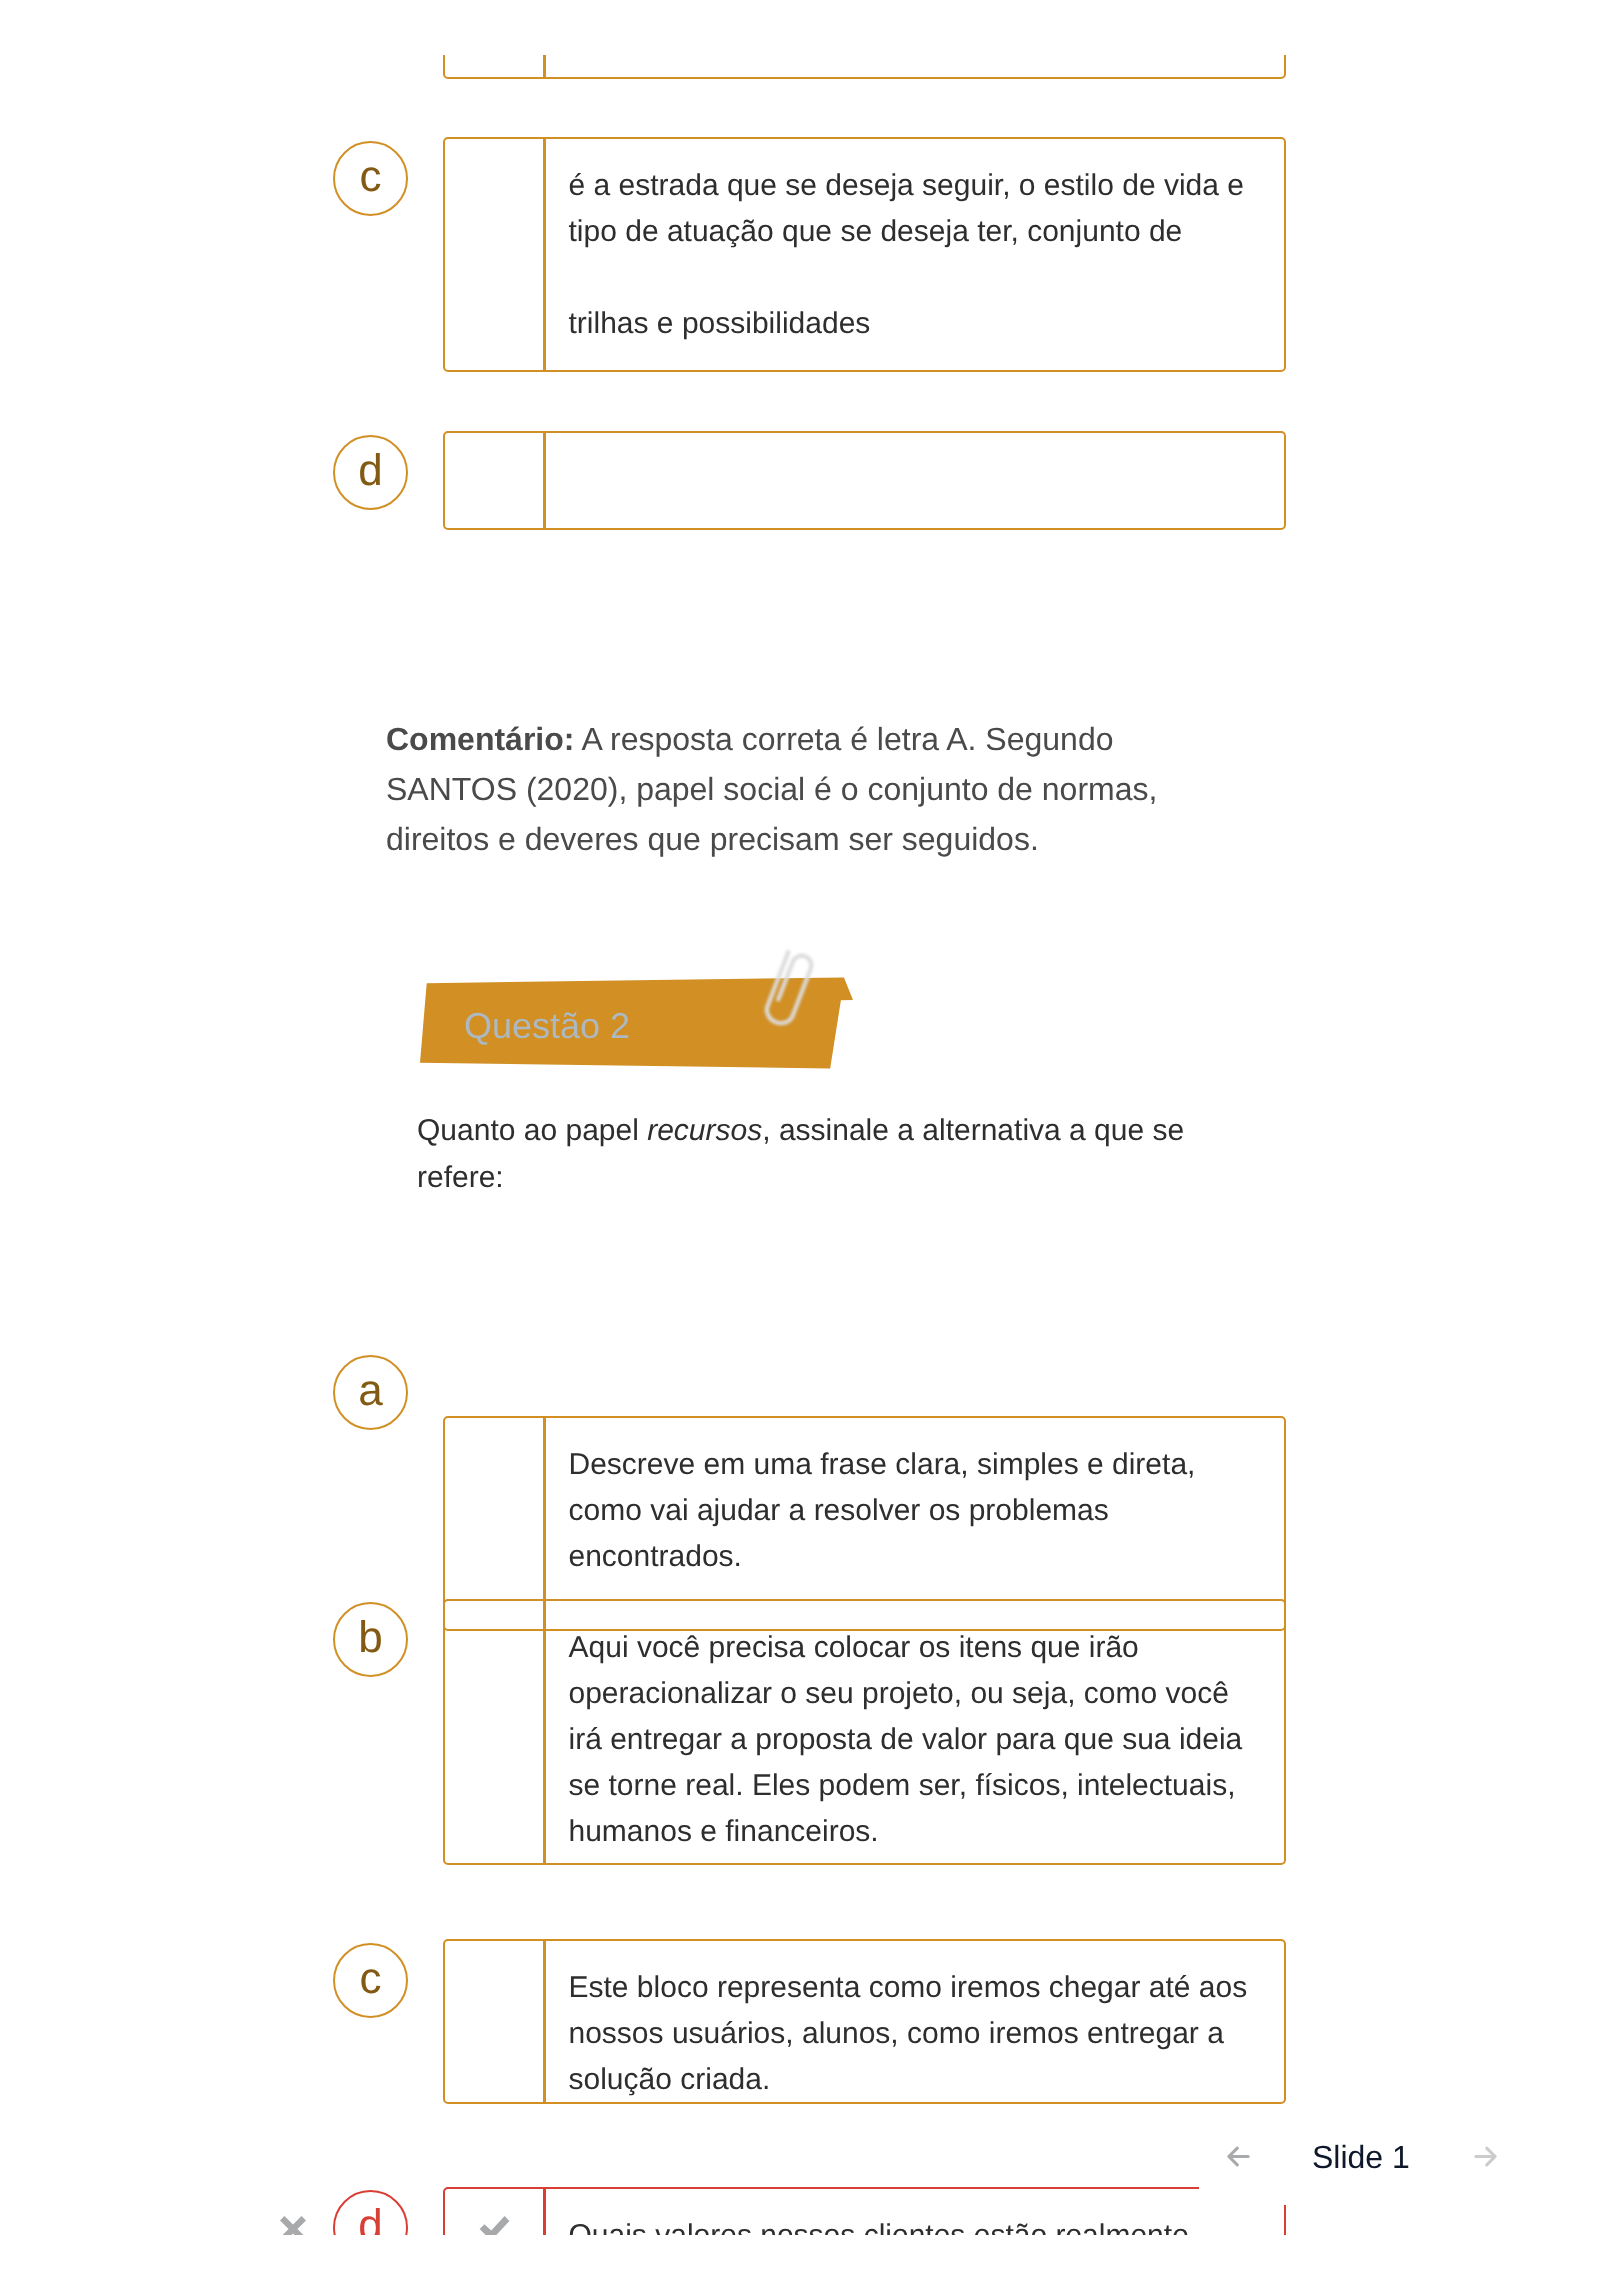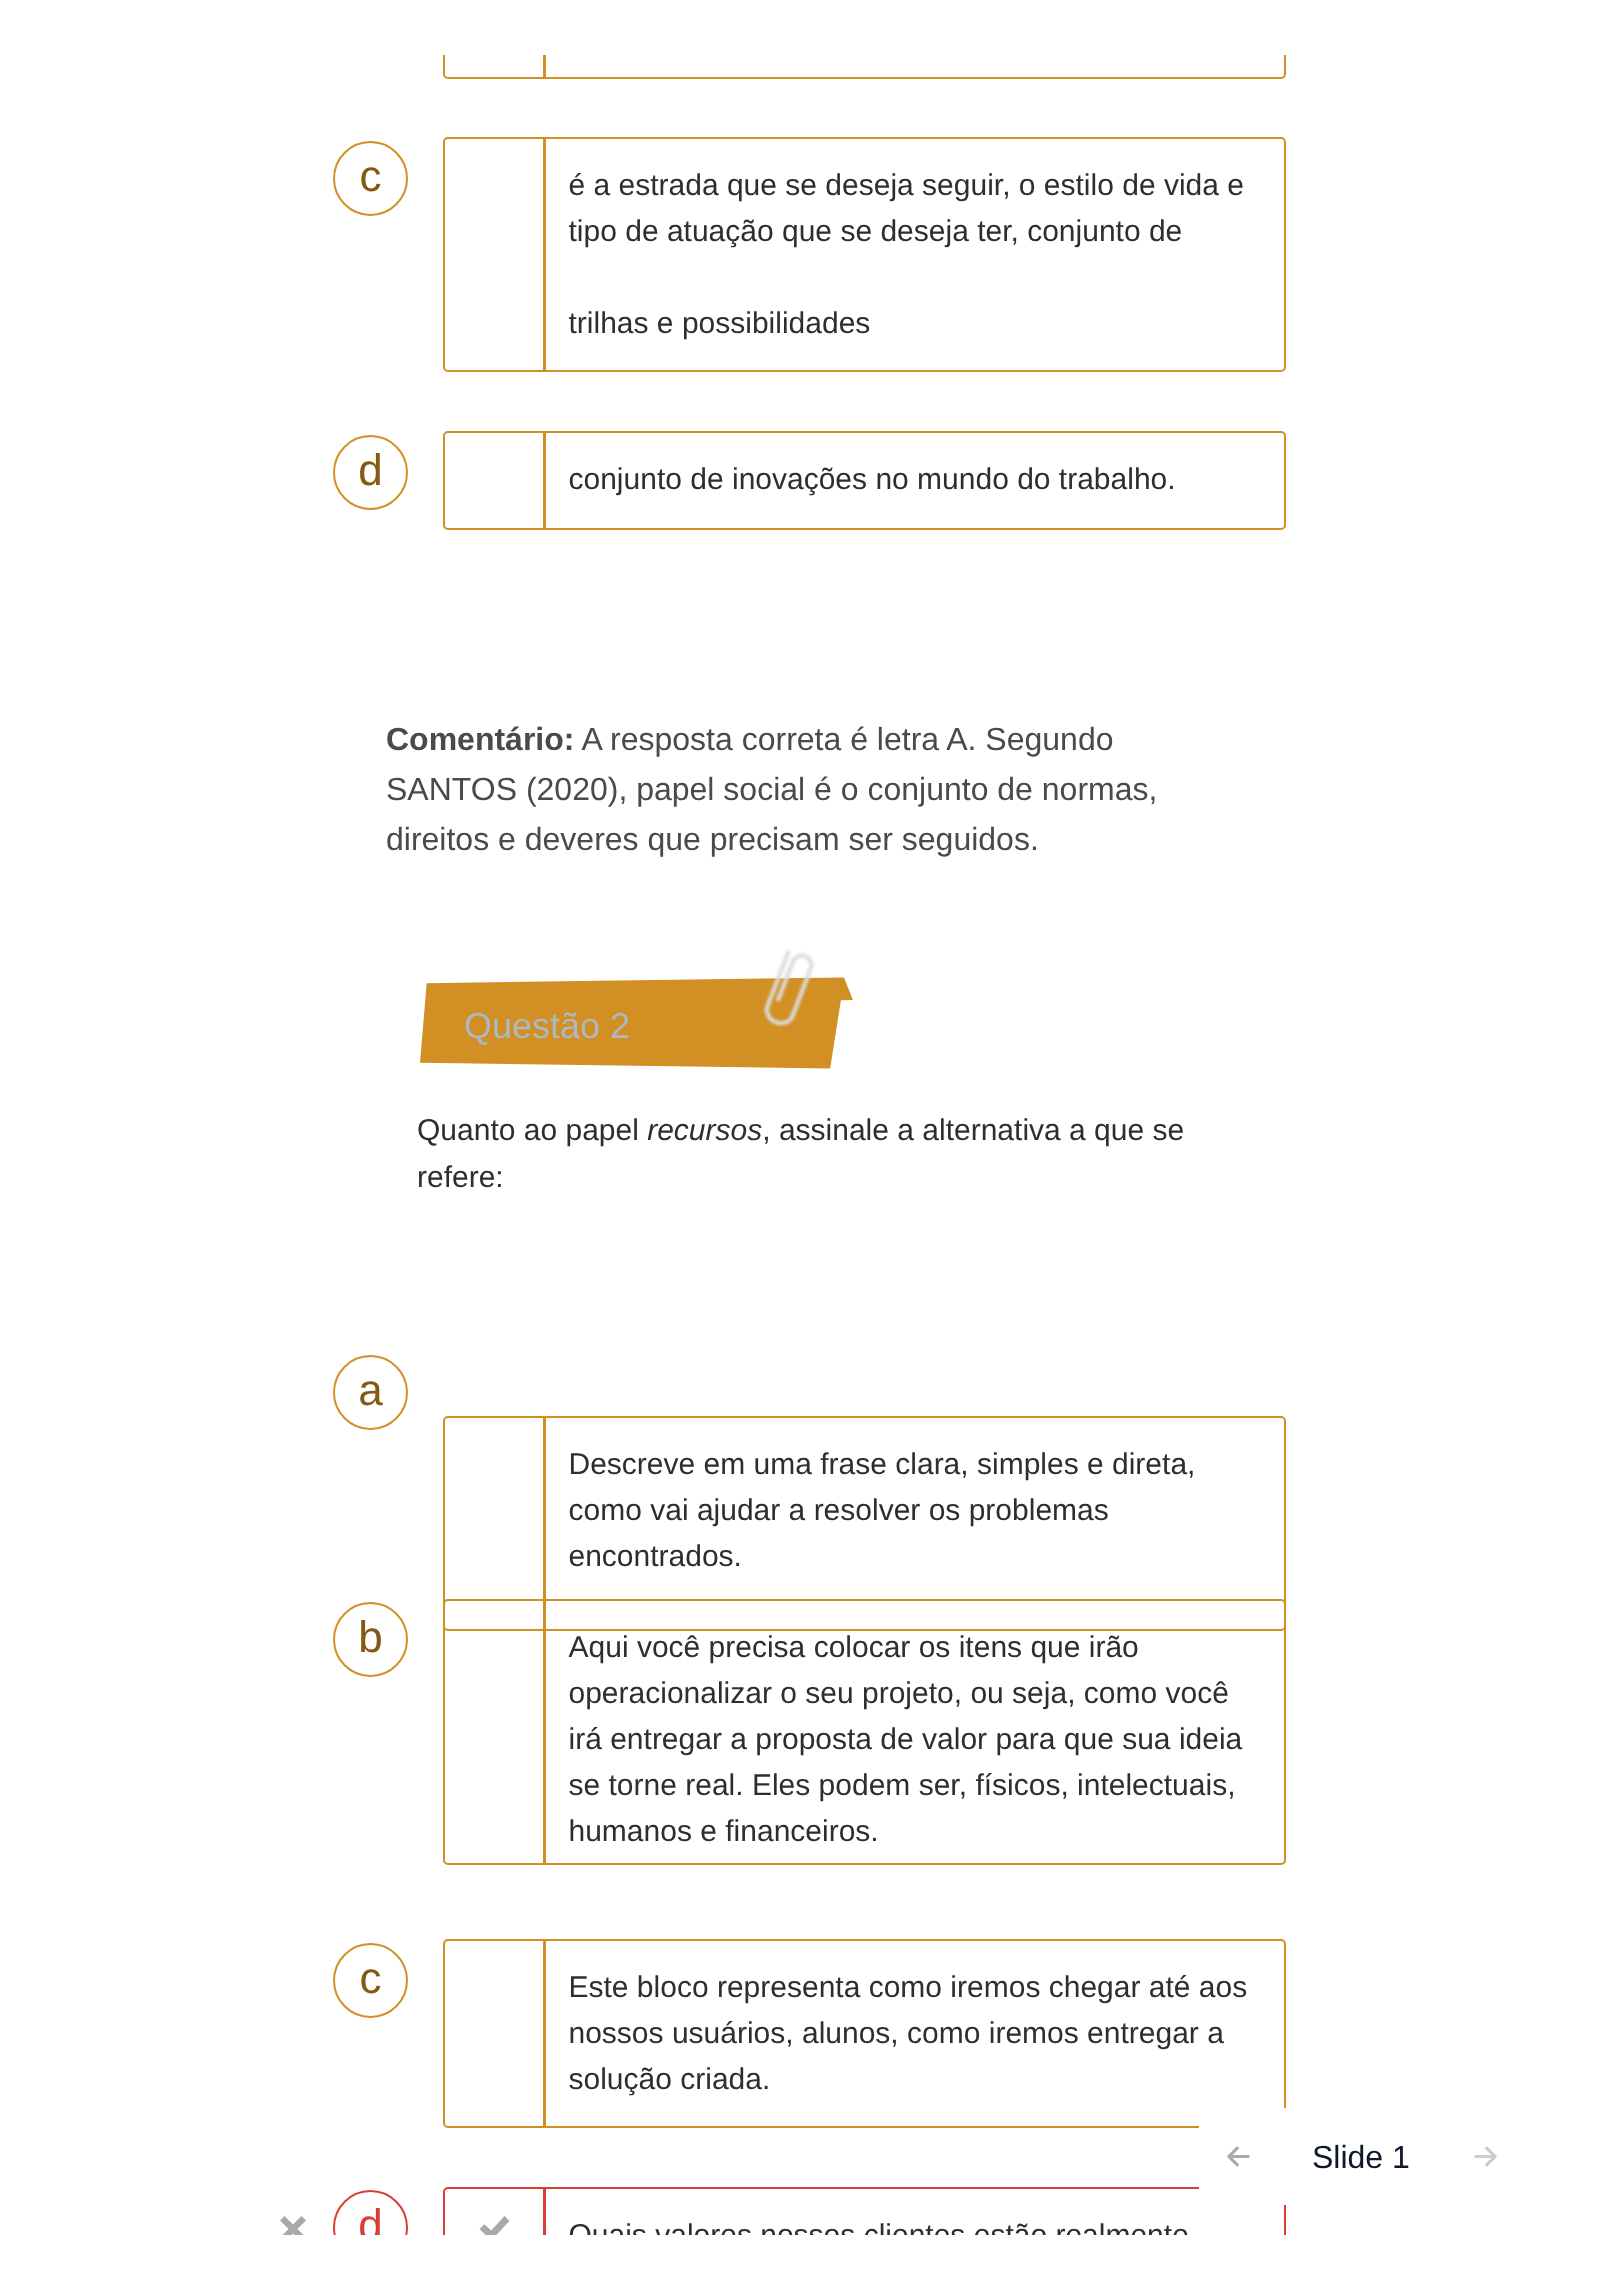--- a/index.html
+++ b/index.html
@@ -68,23 +68,20 @@
       </div>
     </div>
   </div>
 
   <div class="opt">
     <div class="circle" style="left:333px;top:435px;">
       <span>d</span>
     </div>
     <div class="box" style="top:431px;height:99px;">
       <div class="divider"></div>
-      <div class="body">
-        <div class="txt">conjunto de inovações no mundo do trabalho.</div>
-      </div>
     </div>
   </div>
 
   <div class="para cmt" style="left:386px;top:690px;width:793px;margin-top:24px;">
     <b>Comentário:</b><span> A resposta correta é letra A. Segundo SANTOS (2020), papel social é o conjunto de normas, direitos e deveres que precisam ser seguidos.</span>
   </div>
 
   <div class="banner">
     <svg width="461" height="115" viewBox="0 0 480 120" style="position:absolute;left:408px;top:965px;">
       <polygon points="19,19 454.4,13 463.8,36.5 451.2,36.8 440,108 12,102" fill="#D18F24"></polygon>
@@ -122,21 +119,21 @@
       <div class="body">
         <div class="txt">Aqui você precisa colocar os itens que irão operacionalizar o seu projeto, ou seja, como você irá entregar a proposta de valor para que sua ideia se torne real. Eles podem ser, físicos, intelectuais, humanos e financeiros.</div>
       </div>
     </div>
   </div>
 
   <div class="opt">
     <div class="circle" style="left:333px;top:1943px;">
       <span>c</span>
     </div>
-    <div class="box" style="top:1939px;height:189px;">
+    <div class="box" style="top:1939px;height:165px;">
       <div class="divider"></div>
       <div class="body">
         <div class="txt">Este bloco representa como iremos chegar até aos nossos usuários, alunos, como iremos entregar a solução criada.</div>
       </div>
     </div>
   </div>
 
   <div class="opt wrong">
     <svg class="outmark" style="left:280px;top:2216px;" width="26" height="26" viewBox="0 0 27 27">
       <path d="M4.6 0 L0 4.6 L8.9 13.5 L0 22.4 L4.6 27 L13.5 18.1 L22.4 27 L27 22.4 L18.1 13.5 L27 4.6 L22.4 0 L13.5 8.9 Z" fill="#A7A9AB"></path>

